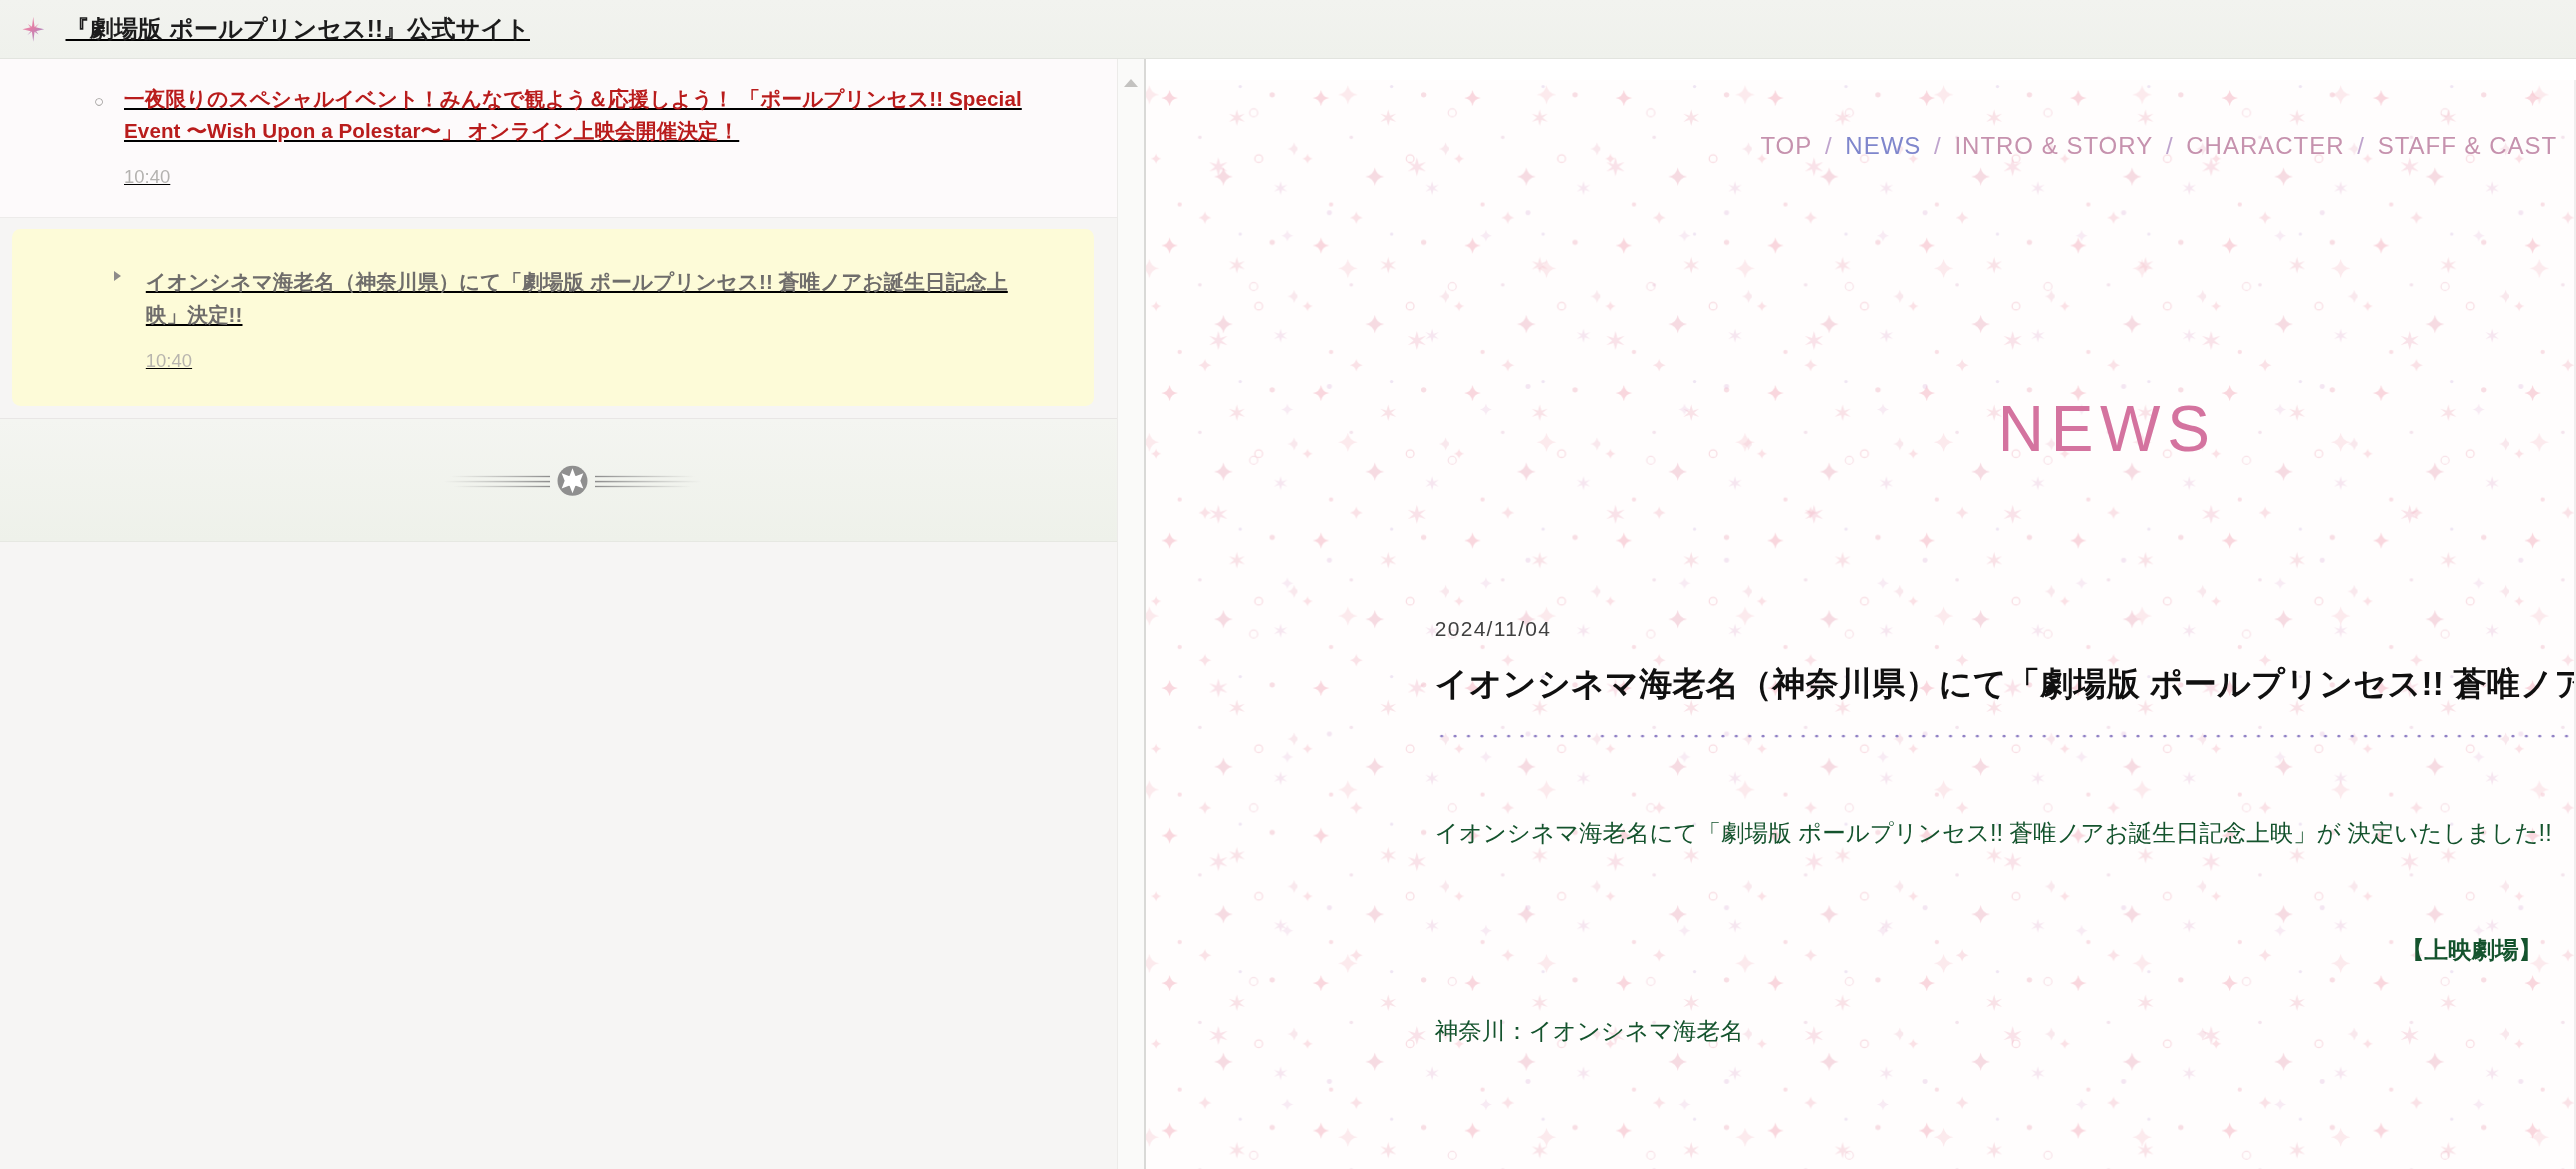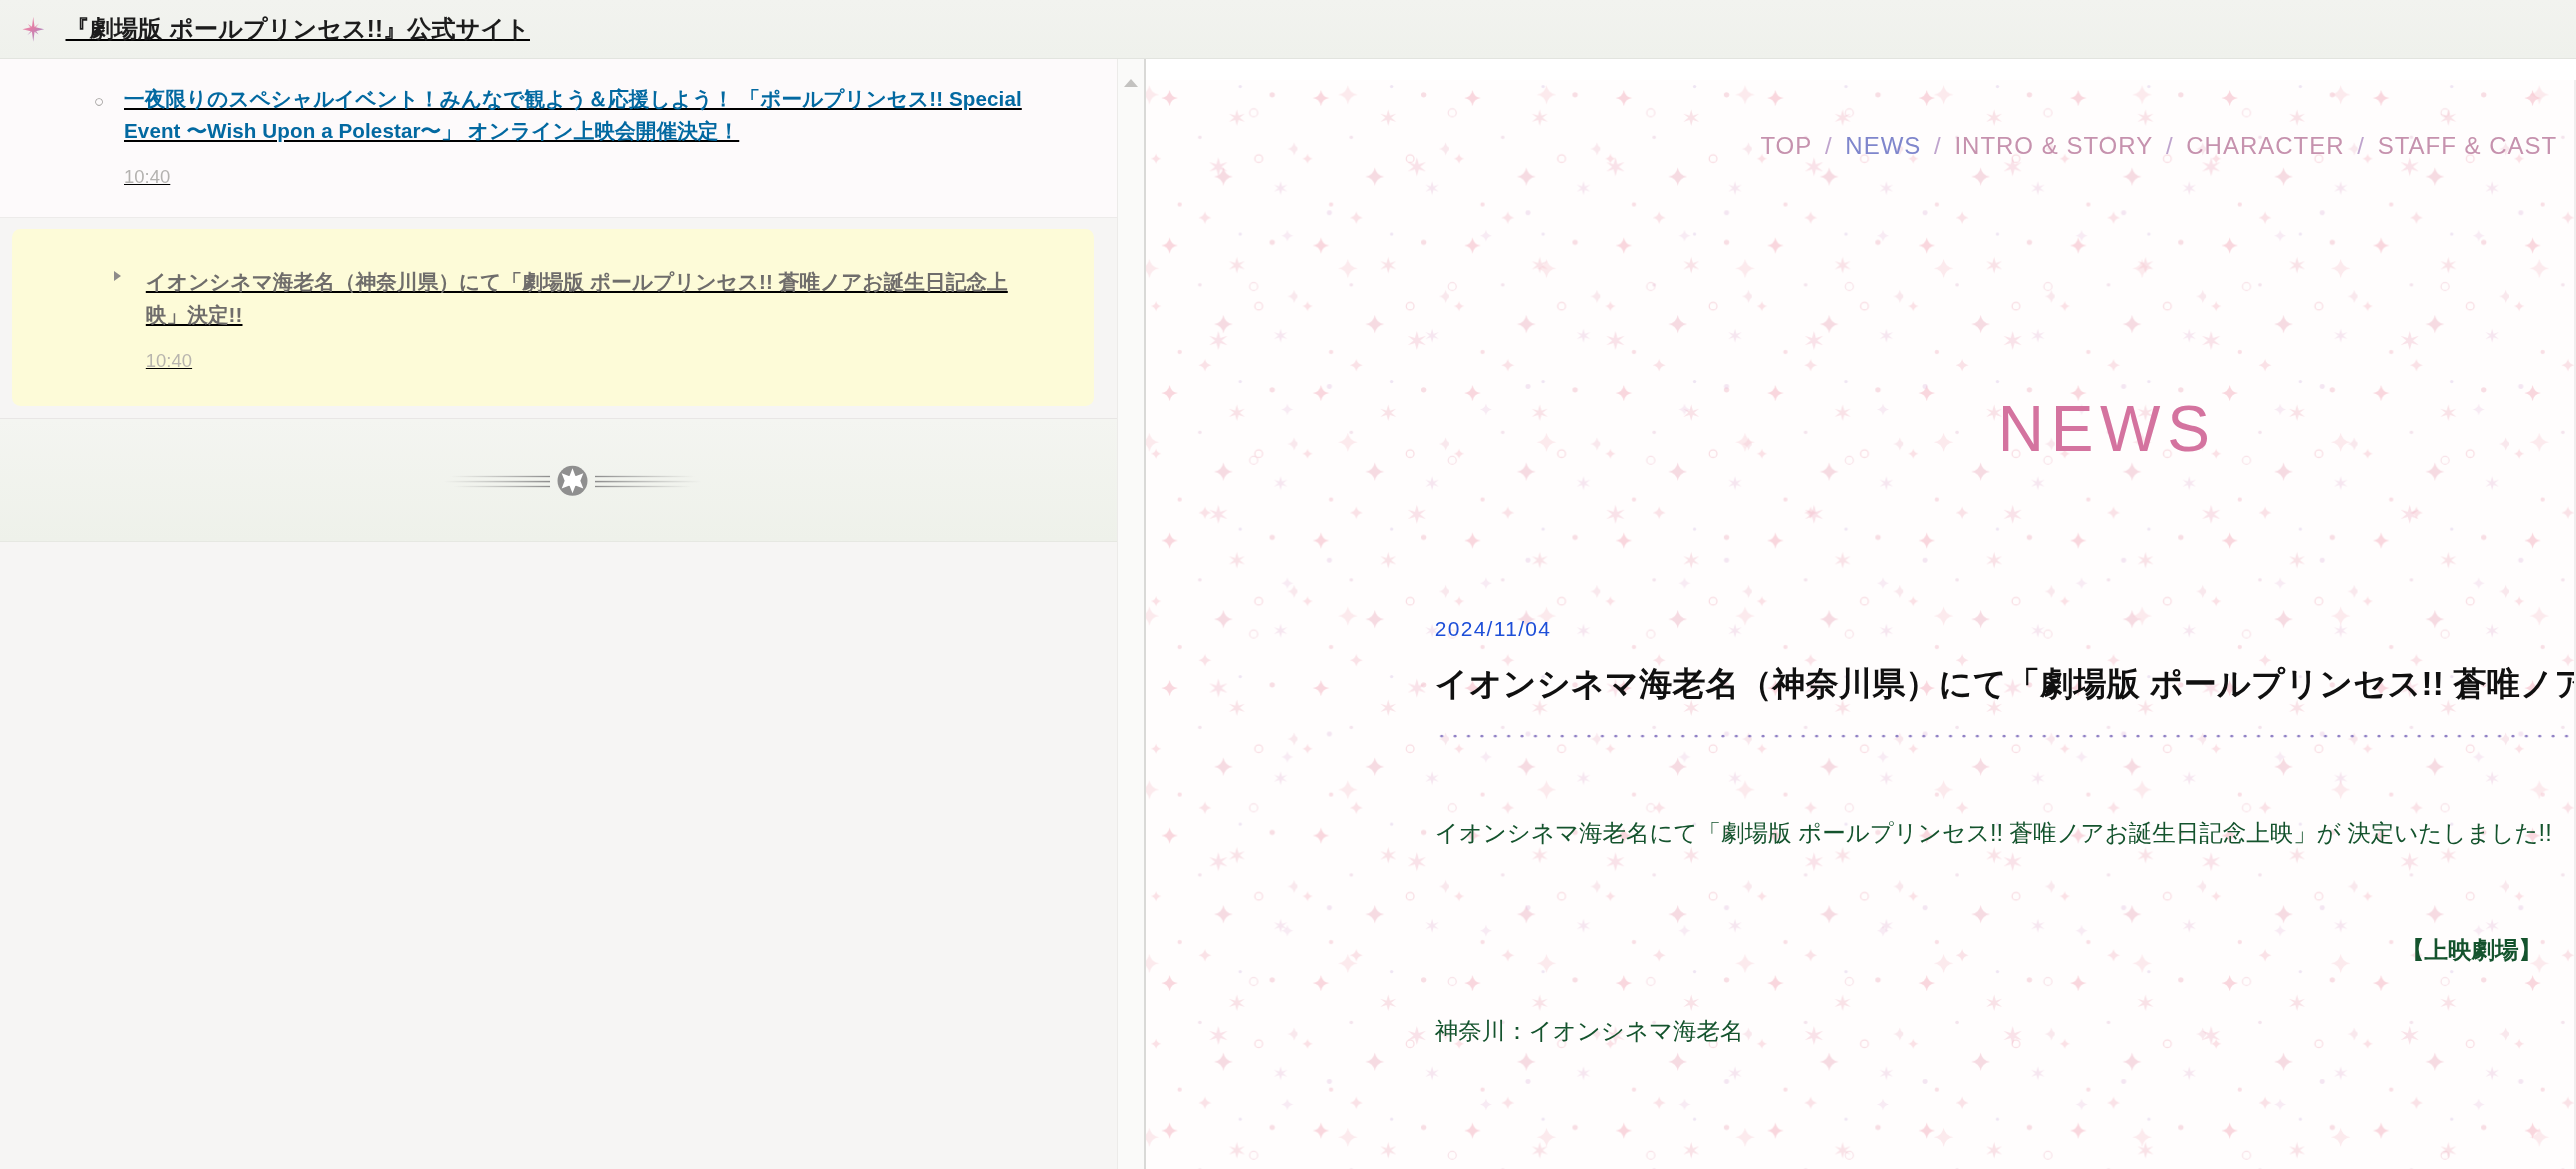--- a/index.html
+++ b/index.html
@@ -92,21 +92,21 @@
     color: #b9b7b5;
   }
   .notif-item.read .bullet {
     color: #9c9a98;
   }
 
   .notif-text {
     font-size: 20.6px;
     line-height: 1.58;
     font-weight: bold;
-    color: #0369a1;
+    color: #b91c1c;
     max-width: 924px;
     letter-spacing: 0.1px;
   }
 
   .notif-time {
     margin-top: 18.5px;
     font-size: 18.5px;
     color: #b4b2b0;
     font-weight: 400;
   }
@@ -248,21 +248,21 @@
   .article {
     position: absolute;
     top: 537px;
     left: 289px;
     right: 0;
     padding-right: 34px;
   }
 
   .article-date {
     font-size: 21px;
-    color: #1d4ed8;
+    color: #404040;
     letter-spacing: 1.3px;
     font-weight: 400;
     margin-bottom: 22px;
   }
 
   .article-title {
     font-size: 33px;
     font-weight: bold;
     color: #101010;
     letter-spacing: 0.3px;

